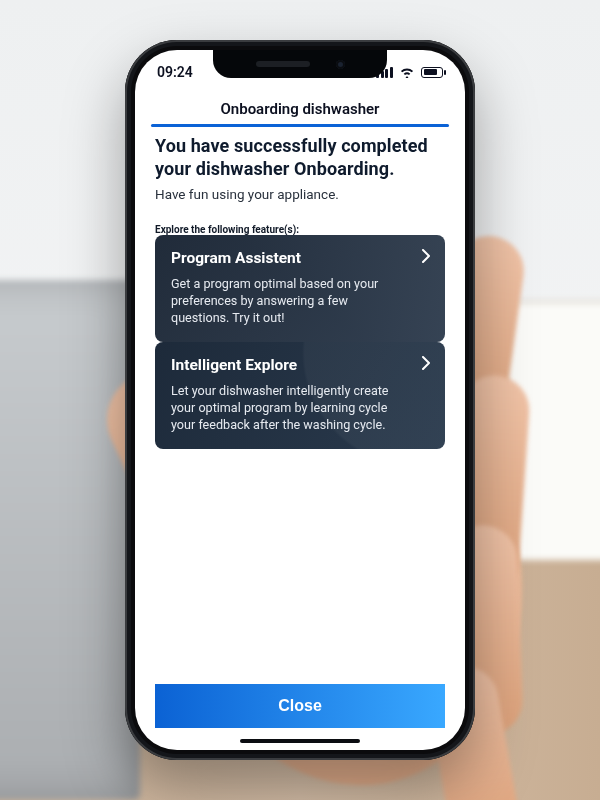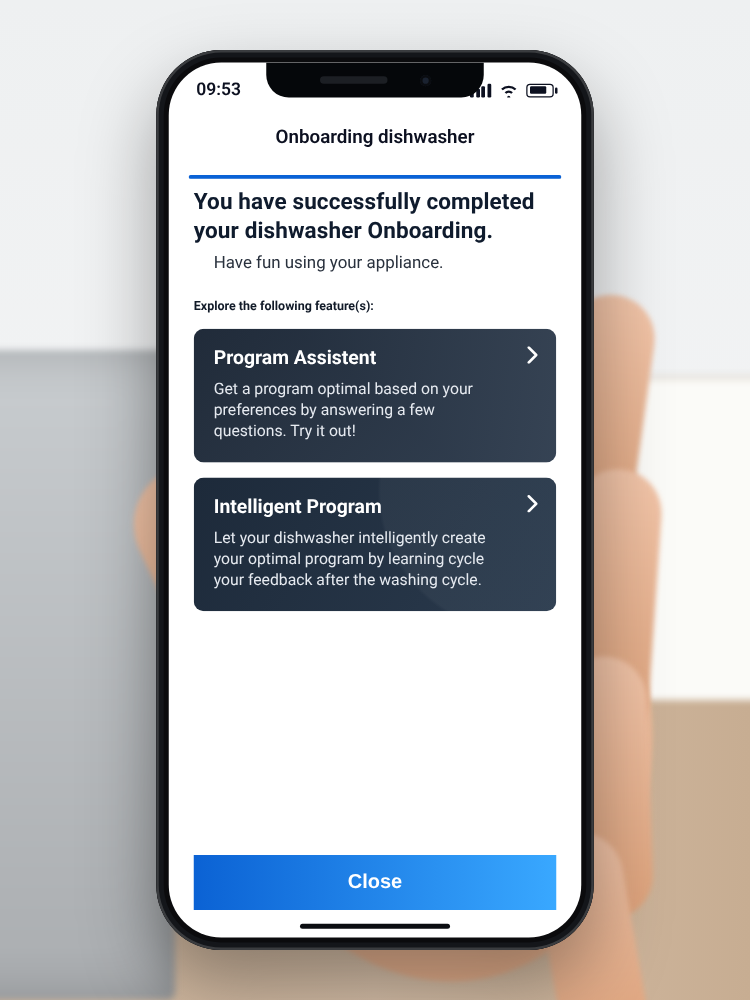--- a/index.html
+++ b/index.html
@@ -114,36 +114,36 @@
   .s-signal { display:inline-flex; align-items:flex-end; gap:1.6px; }
   .s-signal i { width:3px; background:#0c1020; border-radius:1px; display:block; }
   .s-signal i:nth-child(1){height:5px} .s-signal i:nth-child(2){height:7px}
   .s-signal i:nth-child(3){height:9px} .s-signal i:nth-child(4){height:11px}
   .s-batt { width:22px; height:11px; border:1.4px solid #0c1020; border-radius:3px; position:relative; }
   .s-batt::after{ content:""; position:absolute; right:-4px; top:2.5px; width:2.5px; height:5px; background:#0c1020; border-radius:1px;}
   .s-batt .fill{ position:absolute; inset:1.5px 5px 1.5px 1.5px; background:#0c1020; border-radius:1px;}
 
   .header {
     text-align:center; font-size:15px; font-weight:600; color:#0c1020;
-    padding: 6px 16px 22px 16px;
+    padding: 6px 16px 6px 16px;
   }
   .progress {
     height:3px; background:#e4e6ea; margin: 0 16px 0 16px; border-radius:2px; position:relative;
   }
   .progress .bar { position:absolute; left:0; top:0; bottom:0; background:#0a62d6; border-radius:2px; }
 
   .content {
     padding: 8px 20px 0 20px; flex:1 1 auto; overflow:hidden; color:#0f1b2d;
   }
   .title { font-size:18px; font-weight:700; line-height:1.25; letter-spacing:0.1px; }
-  .subtitle { margin-top:6px; font-size:13.5px; color:#29313d;margin-left:16px; }
+  .subtitle { margin-top:6px; font-size:13.5px; color:#29313d; }
   .explore { margin-top:22px; font-size:10px; font-weight:700; color:#111a28; }
 
   .card {
-    margin-top:12px; border-radius:8px; padding:14px 16px 16px 16px;
+    margin-top:0; border-radius:8px; padding:14px 16px 16px 16px;
     color:#fff; position:relative; overflow:hidden;
     background:#1a2736;
   }
   .card.c1 {
     background:
       linear-gradient(120deg, rgba(22,33,48,0.92), rgba(44,58,76,0.92)),
       linear-gradient(40deg, #aeb6bd 0%, #8d969f 50%, #c9cfd3 100%);
   }
   .card.c2 {
     background:
@@ -192,21 +192,21 @@
 </div>
 
 <div class="phone">
   <div class="screen">
     <div class="notch">
       <span class="speaker"></span>
       <span class="cam"></span>
     </div>
 
     <div class="status-bar">
-      <span>09:53</span>
+      <span>09:24</span>
       <span class="status-right">
         <span class="s-signal">
             <i></i>
             <i></i>
             <i></i>
             <i></i>
           </span>
         <span>
           <svg width="16" height="12" viewBox="0 0 16 12">
               <path fill="#0c1020" d="M8 10.6a1.3 1.3 0 1 0 0 2.6 1.3 1.3 0 0 0 0-2.6zm-3.3-2.9a5 5 0 0 1 6.6 0l-1.3 1.3a3.2 3.2 0 0 0-4 0zM1.9 4.9a9.3 9.3 0 0 1 12.2 0l-1.3 1.3a7.5 7.5 0 0 0-9.6 0z"></path>
@@ -237,21 +237,21 @@
         <h3>Program Assistent</h3>
         <p>Get a program optimal based on your preferences by answering a few questions. Try it out!</p>
       </div>
 
       <div class="card c2">
         <span class="chev">
           <svg width="10" height="14" viewBox="0 0 10 14">
               <path d="M2 1l6 6-6 6" stroke="#fff" stroke-width="2" fill="none" stroke-linecap="round" stroke-linejoin="round"></path>
             </svg>
         </span>
-        <h3>Intelligent Program</h3>
+        <h3>Intelligent Explore</h3>
         <p>Let your dishwasher intelligently create your optimal program by learning cycle your feedback after the washing cycle.</p>
       </div>
     </div>
 
     <div class="footer">
       <button class="close-btn">Close</button>
     </div>
 
     <div class="home-indicator"></div>
   </div>

